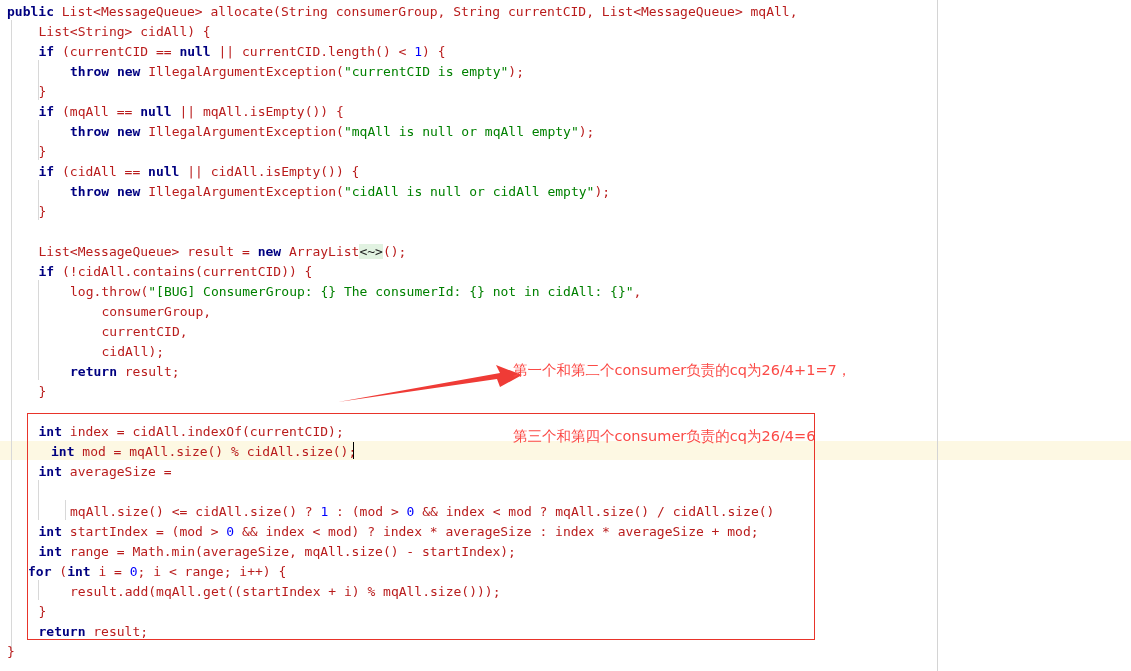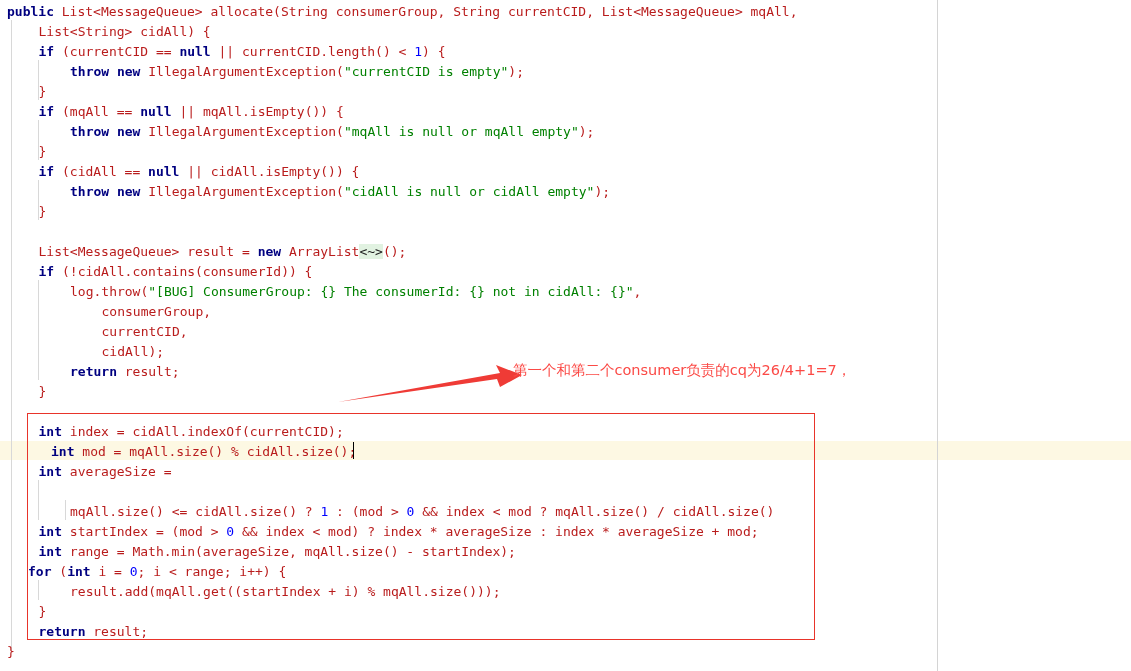--- a/index.html
+++ b/index.html
@@ -129,21 +129,21 @@
       <div class="cline" style="top: 62px; left: 70px;"><span class="kw">throw new </span><span class="plain">IllegalArgumentException(</span><span class="str">"currentCID is empty"</span><span class="plain">);</span></div>
       <div class="cline" style="top: 82px; left: 38.5px;"><span class="plain">}</span></div>
       <div class="cline" style="top: 102px; left: 38.5px;"><span class="kw">if </span><span class="plain">(mqAll == </span><span class="kw">null</span><span class="plain"> || mqAll.isEmpty()) {</span></div>
       <div class="cline" style="top: 122px; left: 70px;"><span class="kw">throw new </span><span class="plain">IllegalArgumentException(</span><span class="str">"mqAll is null or mqAll empty"</span><span class="plain">);</span></div>
       <div class="cline" style="top: 142px; left: 38.5px;"><span class="plain">}</span></div>
       <div class="cline" style="top: 162px; left: 38.5px;"><span class="kw">if </span><span class="plain">(cidAll == </span><span class="kw">null</span><span class="plain"> || cidAll.isEmpty()) {</span></div>
       <div class="cline" style="top: 182px; left: 70px;"><span class="kw">throw new </span><span class="plain">IllegalArgumentException(</span><span class="str">"cidAll is null or cidAll empty"</span><span class="plain">);</span></div>
       <div class="cline" style="top: 202px; left: 38.5px;"><span class="plain">}</span></div>
       <div class="cline" style="top: 222px; left: 7px;"></div>
       <div class="cline" style="top: 242px; left: 38.5px;"><span class="plain">List&lt;MessageQueue&gt; result = </span><span class="kw">new </span><span class="plain">ArrayList</span><span class="diamond">&lt;~&gt;</span><span class="plain">();</span></div>
-      <div class="cline" style="top: 262px; left: 38.5px;"><span class="kw">if </span><span class="plain">(!cidAll.contains(consumerId)) {</span></div>
+      <div class="cline" style="top: 262px; left: 38.5px;"><span class="kw">if </span><span class="plain">(!cidAll.contains(currentCID)) {</span></div>
       <div class="cline" style="top: 282px; left: 70px;"><span class="plain">log.throw(</span><span class="str">"[BUG] ConsumerGroup: {} The consumerId: {} not in cidAll: {}"</span><span class="plain">,</span></div>
       <div class="cline" style="top: 302px; left: 101.5px;"><span class="plain">consumerGroup,</span></div>
       <div class="cline" style="top: 322px; left: 101.5px;"><span class="plain">currentCID,</span></div>
       <div class="cline" style="top: 342px; left: 101.5px;"><span class="plain">cidAll);</span></div>
       <div class="cline" style="top: 362px; left: 70px;"><span class="kw">return </span><span class="plain">result;</span></div>
       <div class="cline" style="top: 382px; left: 38.5px;"><span class="plain">}</span></div>
       <div class="cline" style="top: 402px; left: 7px;"></div>
       <div class="cline" style="top: 422px; left: 38.5px;"><span class="kw">int </span><span class="plain">index = cidAll.indexOf(currentCID);</span></div>
       <div class="cline" style="top: 442px; left: 51px;"><span class="kw">int </span><span class="plain">mod = mqAll.size() % cidAll.size();</span></div>
       <div class="cline" style="top: 462px; left: 38.5px;"><span class="kw">int </span><span class="plain">averageSize =</span></div>
@@ -160,15 +160,16 @@
   <div class="caret" style="left:353px; top:442px; height:17px;"></div>
 
   <div class="red-box" style="left:27px; top:413px; width:788px; height:227px;"></div>
 
   <svg class="arrow-svg" style="left:330px; top:362px; width:195px; height:48px;" viewBox="0 0 195 48">
     <polygon points="8,40 170,11 166,3 192,13 170,25 167,17" fill="#ef3b36"></polygon>
   </svg>
 
   <div class="annot-text" style="left:513px; top:315px;">
     <div>第一个和第二个consumer负责的cq为26/4+1=7，</div>
+    <div>第三个和第四个consumer负责的cq为26/4=6</div>
   </div>
 
 </div>
 
 </body></html>

